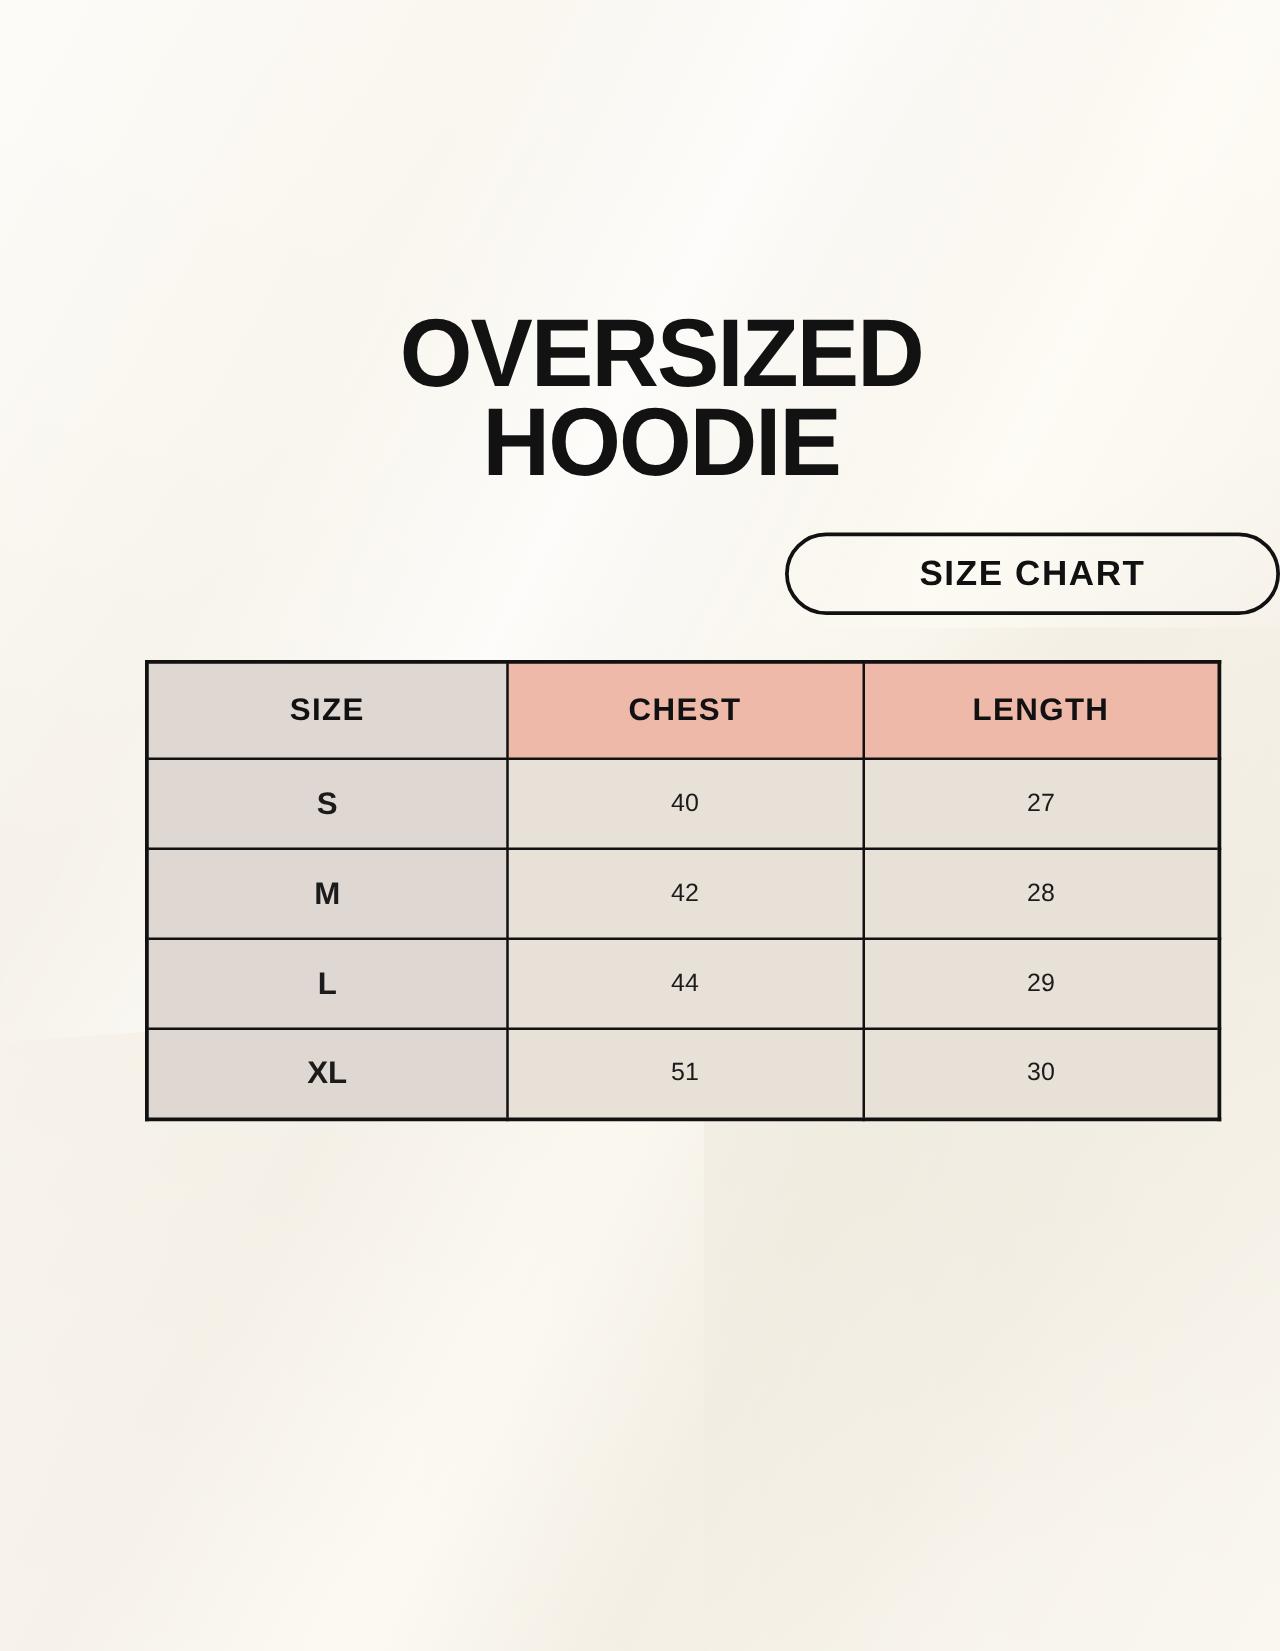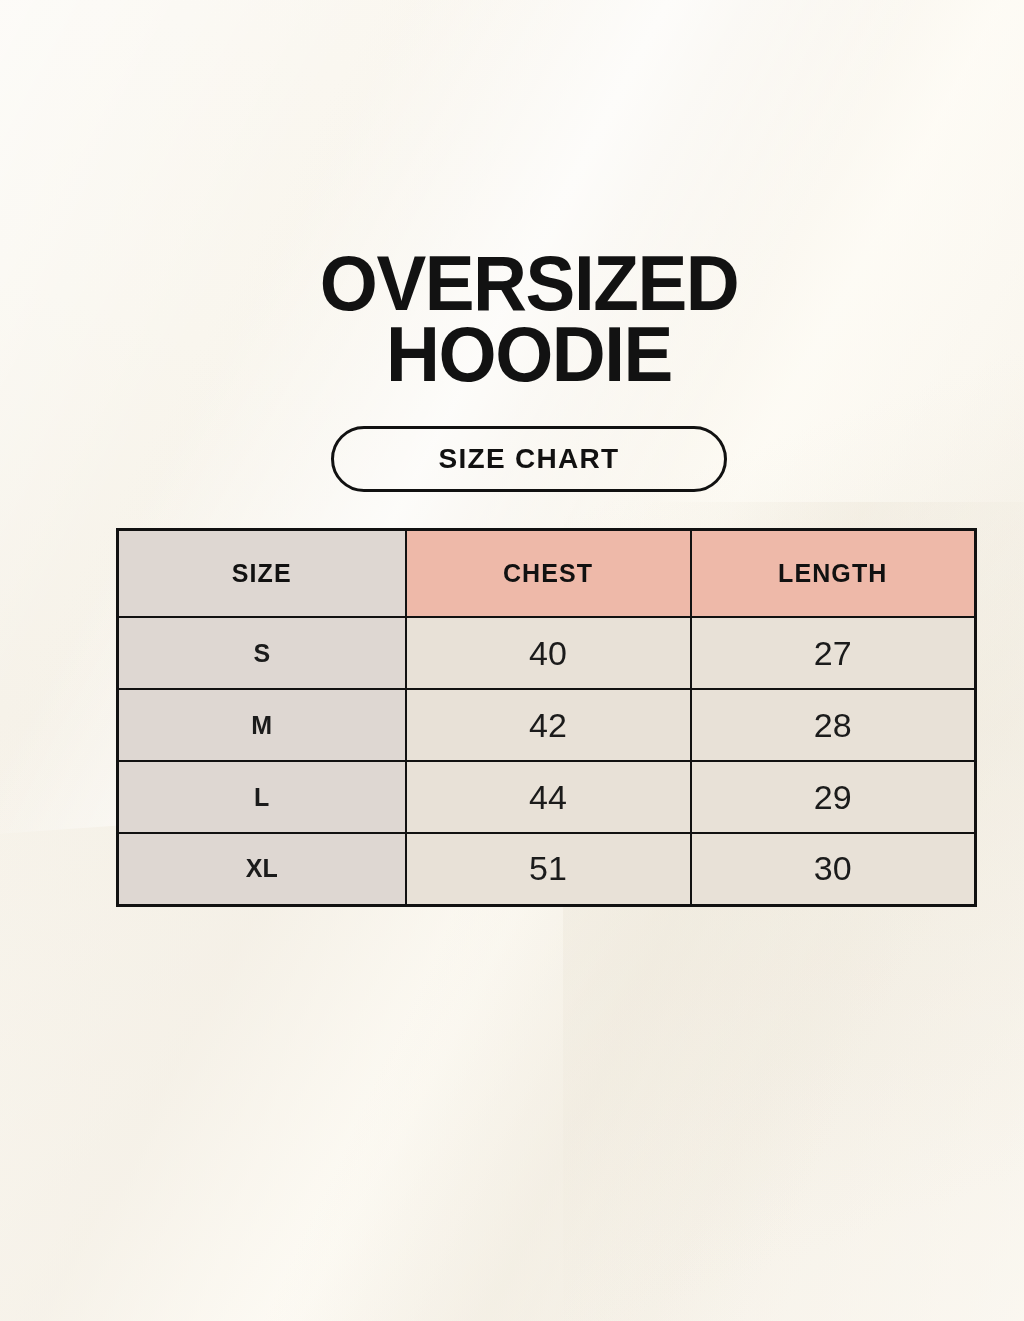--- a/index.html
+++ b/index.html
@@ -78,21 +78,21 @@
     font-size: 77px;
     line-height: 0.92;
     letter-spacing: -1.5px;
     color: #121212;
     transform: scaleX(0.97);
   }
 
   
   .pill-wrap {
     display: flex;
-    justify-content: center;
+    justify-content: flex-end;
     margin-top: 36px;
   }
   .pill {
     display: flex;
     align-items: center;
     justify-content: center;
     width: 396px;
     height: 66px;
     border: 3px solid #111111;
     border-radius: 40px;
@@ -124,32 +124,32 @@
     vertical-align: middle;
     padding: 0;
     box-sizing: border-box;
   }
 
   col.col-size   { width: 288px; }
   col.col-chest  { width: 285px; }
   col.col-length { width: 285px; }
 
   thead th {
-    height: 88px;
+    height: 78px;
     font-weight: 700;
     font-size: 25px;
     letter-spacing: 1.1px;
     color: #111111;
   }
   th.h-size  { background: #ded7d2; }
   th.h-meas  { background: #eeb9a9; }
 
   tbody td {
     height: 72px;
-    font-size: 34px;
+    font-size: 20px;
     color: #1b1b1b;
   }
   td.c-size {
     background: #ded7d2;
     font-weight: 700;
     font-size: 25px;
   }
   td.c-val {
     background: #e8e1d7;
     font-weight: 400;

